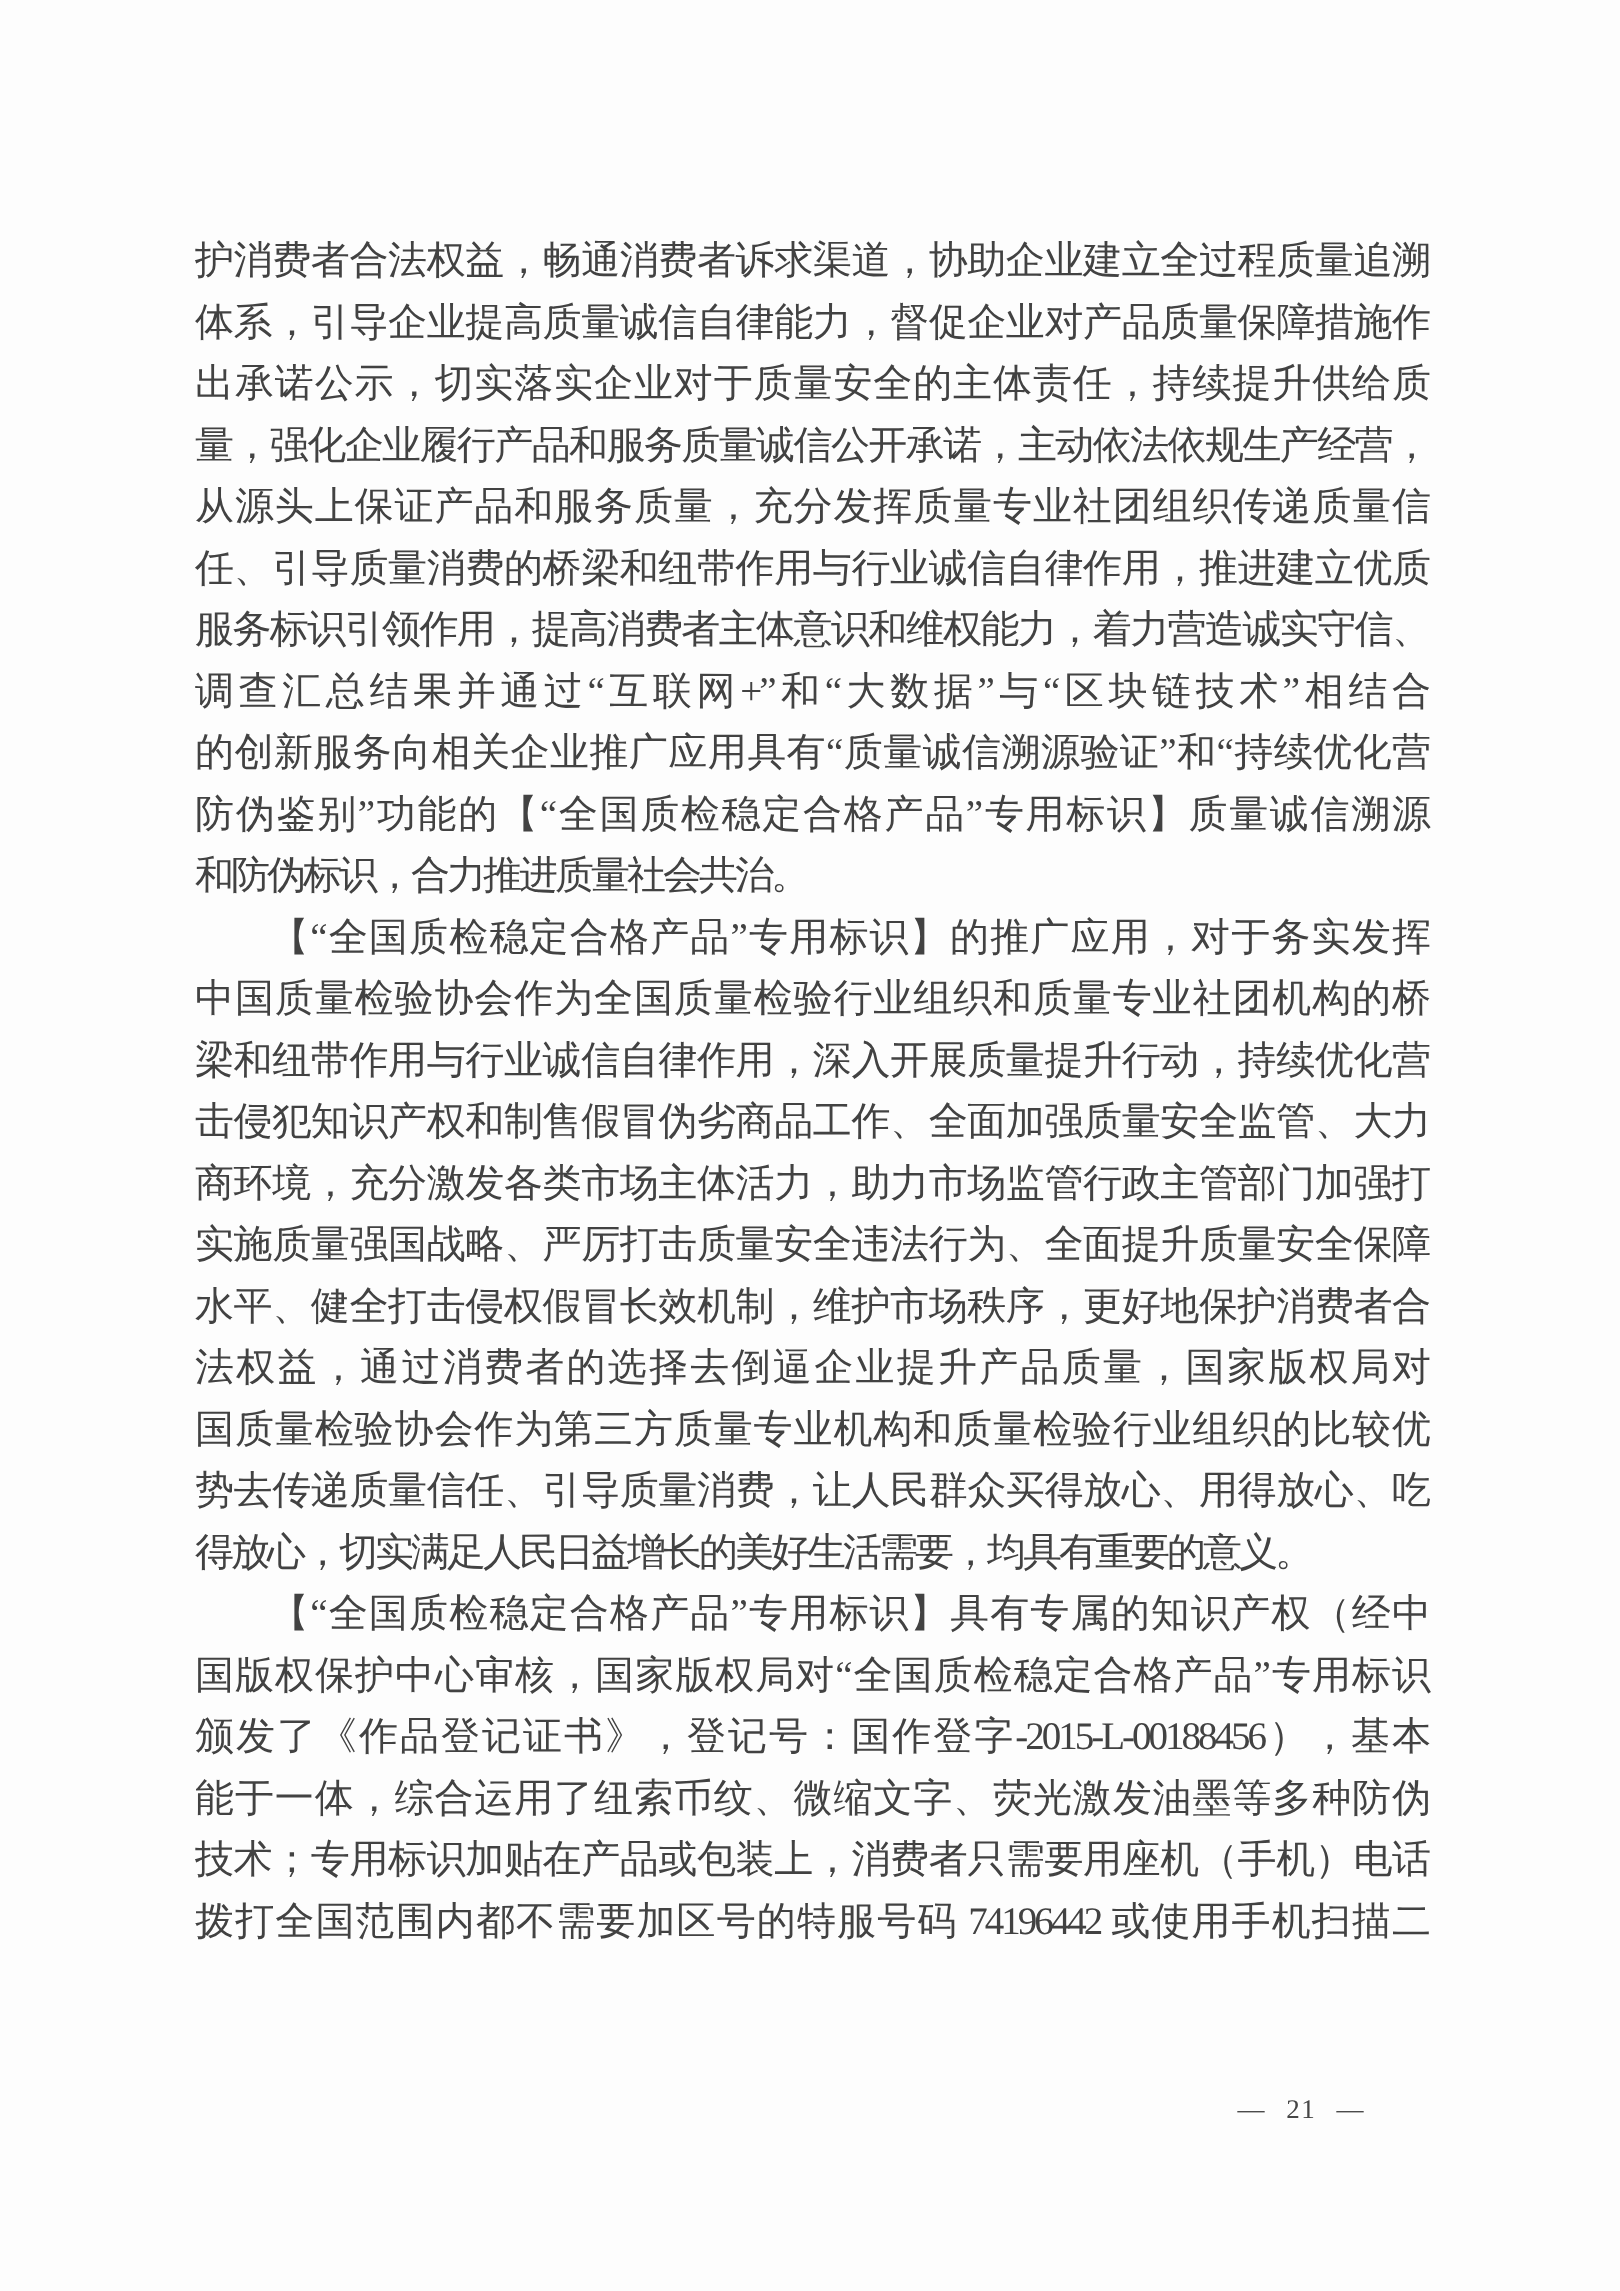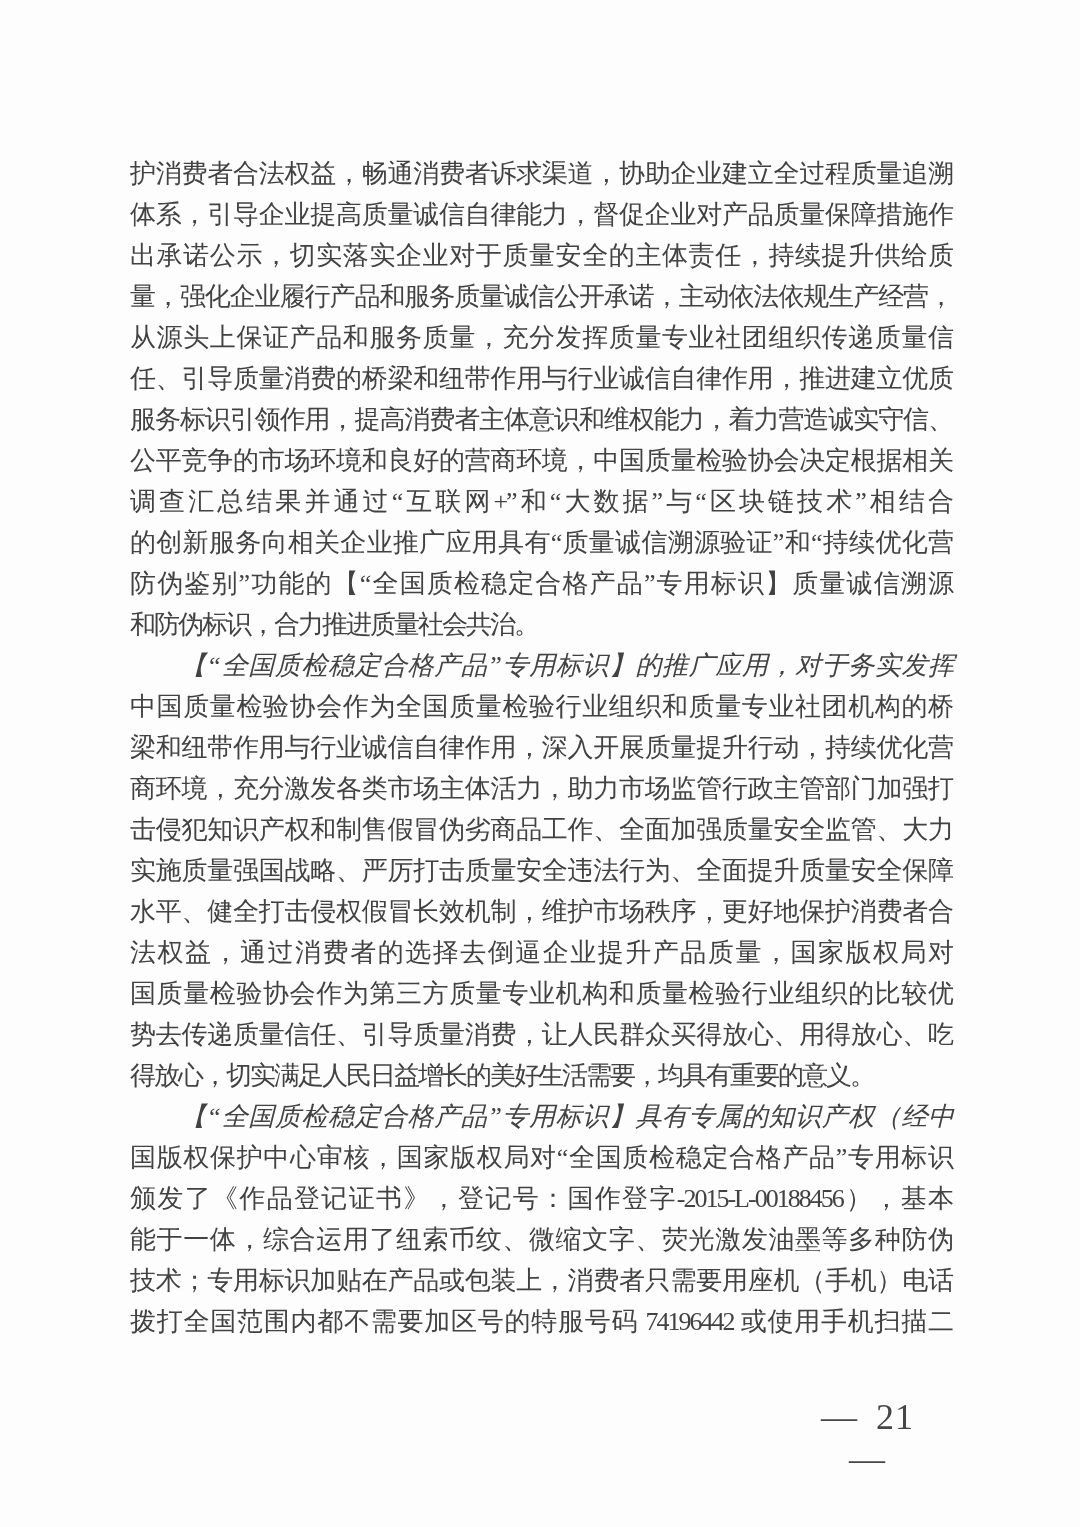--- a/index.html
+++ b/index.html
@@ -32,60 +32,58 @@
     line-height: 41px;
     height: 41px;
     text-align: justify;
     text-align-last: justify;
     text-justify: inter-character;
     white-space: nowrap;
     overflow: visible;
   }
   .line.indent {
     text-indent: 50px;
-    font-style: italic;
   }
   .line.para-end {
     text-align: right;
     text-align-last: left;
   }
   .page-footer {
     position: absolute;
     top: 1396px;
     left: 795px;
     width: 145px;
     text-align: center;
-    font-size: 36px;
+    font-size: 18px;
     letter-spacing: 1px;
     word-spacing: 8px;
     color: #464646;
   }
 </style>
 </head>
 <body style="background: rgb(253, 253, 253);">
 
 <div class="paper">
   <div class="doc-text" style="color: rgb(66, 66, 66);">
       <div class="line">护消费者合法权益，畅通消费者诉求渠道，协助企业建立全过程质量追溯</div>
       <div class="line">体系，引导企业提高质量诚信自律能力，督促企业对产品质量保障措施作</div>
       <div class="line">出承诺公示，切实落实企业对于质量安全的主体责任，持续提升供给质</div>
       <div class="line">量，强化企业履行产品和服务质量诚信公开承诺，主动依法依规生产经营，</div>
       <div class="line">从源头上保证产品和服务质量，充分发挥质量专业社团组织传递质量信</div>
       <div class="line">任、引导质量消费的桥梁和纽带作用与行业诚信自律作用，推进建立优质</div>
       <div class="line">服务标识引领作用，提高消费者主体意识和维权能力，着力营造诚实守信、</div>
-      <div class="line">公平竞争的市场环境和良好的营商环境，中国质量检验协会决定根据相关</div>
       <div class="line">调查汇总结果并通过“互联网+”和“大数据”与“区块链技术”相结合</div>
       <div class="line">的创新服务向相关企业推广应用具有“质量诚信溯源验证”和“持续优化营</div>
       <div class="line">防伪鉴别”功能的【“全国质检稳定合格产品”专用标识】质量诚信溯源</div>
       <div class="line para-end">和防伪标识，合力推进质量社会共治。</div>
       <div class="line indent">【“全国质检稳定合格产品”专用标识】的推广应用，对于务实发挥</div>
       <div class="line">中国质量检验协会作为全国质量检验行业组织和质量专业社团机构的桥</div>
       <div class="line">梁和纽带作用与行业诚信自律作用，深入开展质量提升行动，持续优化营</div>
+      <div class="line">击侵犯知识产权和制售假冒伪劣商品工作、全面加强质量安全监管、大力</div>
       <div class="line">商环境，充分激发各类市场主体活力，助力市场监管行政主管部门加强打</div>
-      <div class="line">击侵犯知识产权和制售假冒伪劣商品工作、全面加强质量安全监管、大力</div>
       <div class="line">实施质量强国战略、严厉打击质量安全违法行为、全面提升质量安全保障</div>
       <div class="line">水平、健全打击侵权假冒长效机制，维护市场秩序，更好地保护消费者合</div>
       <div class="line">法权益，通过消费者的选择去倒逼企业提升产品质量，国家版权局对</div>
       <div class="line">国质量检验协会作为第三方质量专业机构和质量检验行业组织的比较优</div>
       <div class="line">势去传递质量信任、引导质量消费，让人民群众买得放心、用得放心、吃</div>
       <div class="line para-end">得放心，切实满足人民日益增长的美好生活需要，均具有重要的意义。</div>
       <div class="line indent">【“全国质检稳定合格产品”专用标识】具有专属的知识产权（经中</div>
       <div class="line">国版权保护中心审核，国家版权局对“全国质检稳定合格产品”专用标识</div>
       <div class="line">颁发了《作品登记证书》，登记号：国作登字-2015-L-00188456），基本</div>
       <div class="line">能于一体，综合运用了纽索币纹、微缩文字、荧光激发油墨等多种防伪</div>

